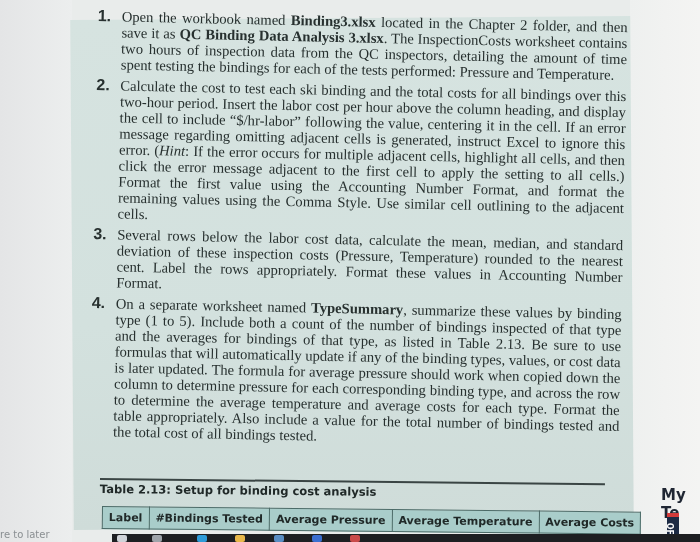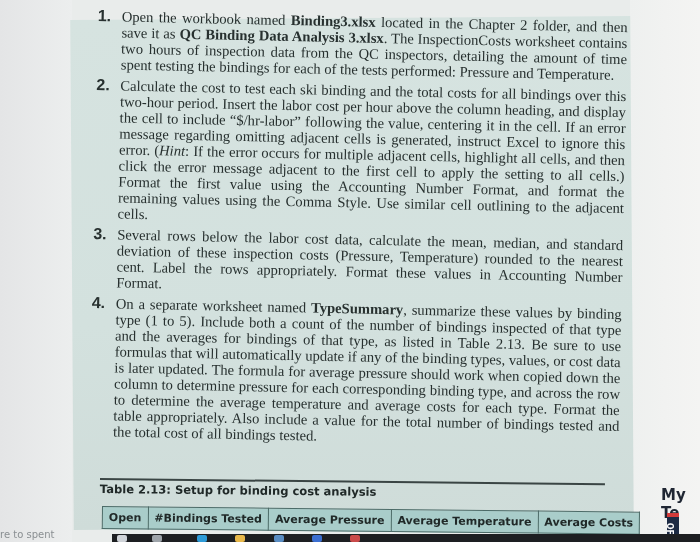--- a/index.html
+++ b/index.html
@@ -103,36 +103,36 @@
   </div>
 </div>
 
 <div class="table-caption">
   <span>Table 2.13: Setup for binding cost analysis</span>
 </div>
 
 <table class="spec-table">
   <tbody>
       <tr>
-    <th>Open</th>
+    <th>Label</th>
     <th>#Bindings Tested</th>
     <th>Average Pressure</th>
     <th>Average Temperature</th>
     <th>Average Costs</th>
   </tr>
 </tbody>
   </table>
 
 <div class="side-text">My Te</div>
 <div class="side-badge">
   <div class="red"></div>
   <div class="lbl">OFF</div>
 </div>
 
-<div class="search-hint">re to spent</div>
+<div class="search-hint">re to later</div>
 <div class="taskbar">
   <span class="tb-icon" style="left:5px;background:#cfd3d8;"></span>
   <span class="tb-icon" style="left:40px;background:#9ea4aa;"></span>
   <span class="tb-icon" style="left:85px;background:#2d9bd8;"></span>
   <span class="tb-icon" style="left:123px;background:#e8b84a;"></span>
   <span class="tb-icon" style="left:162px;background:#5a8ec4;"></span>
   <span class="tb-icon" style="left:200px;background:#3b6fd1;"></span>
   <span class="tb-icon" style="left:238px;background:#c94a4a;"></span>
 </div>
 

